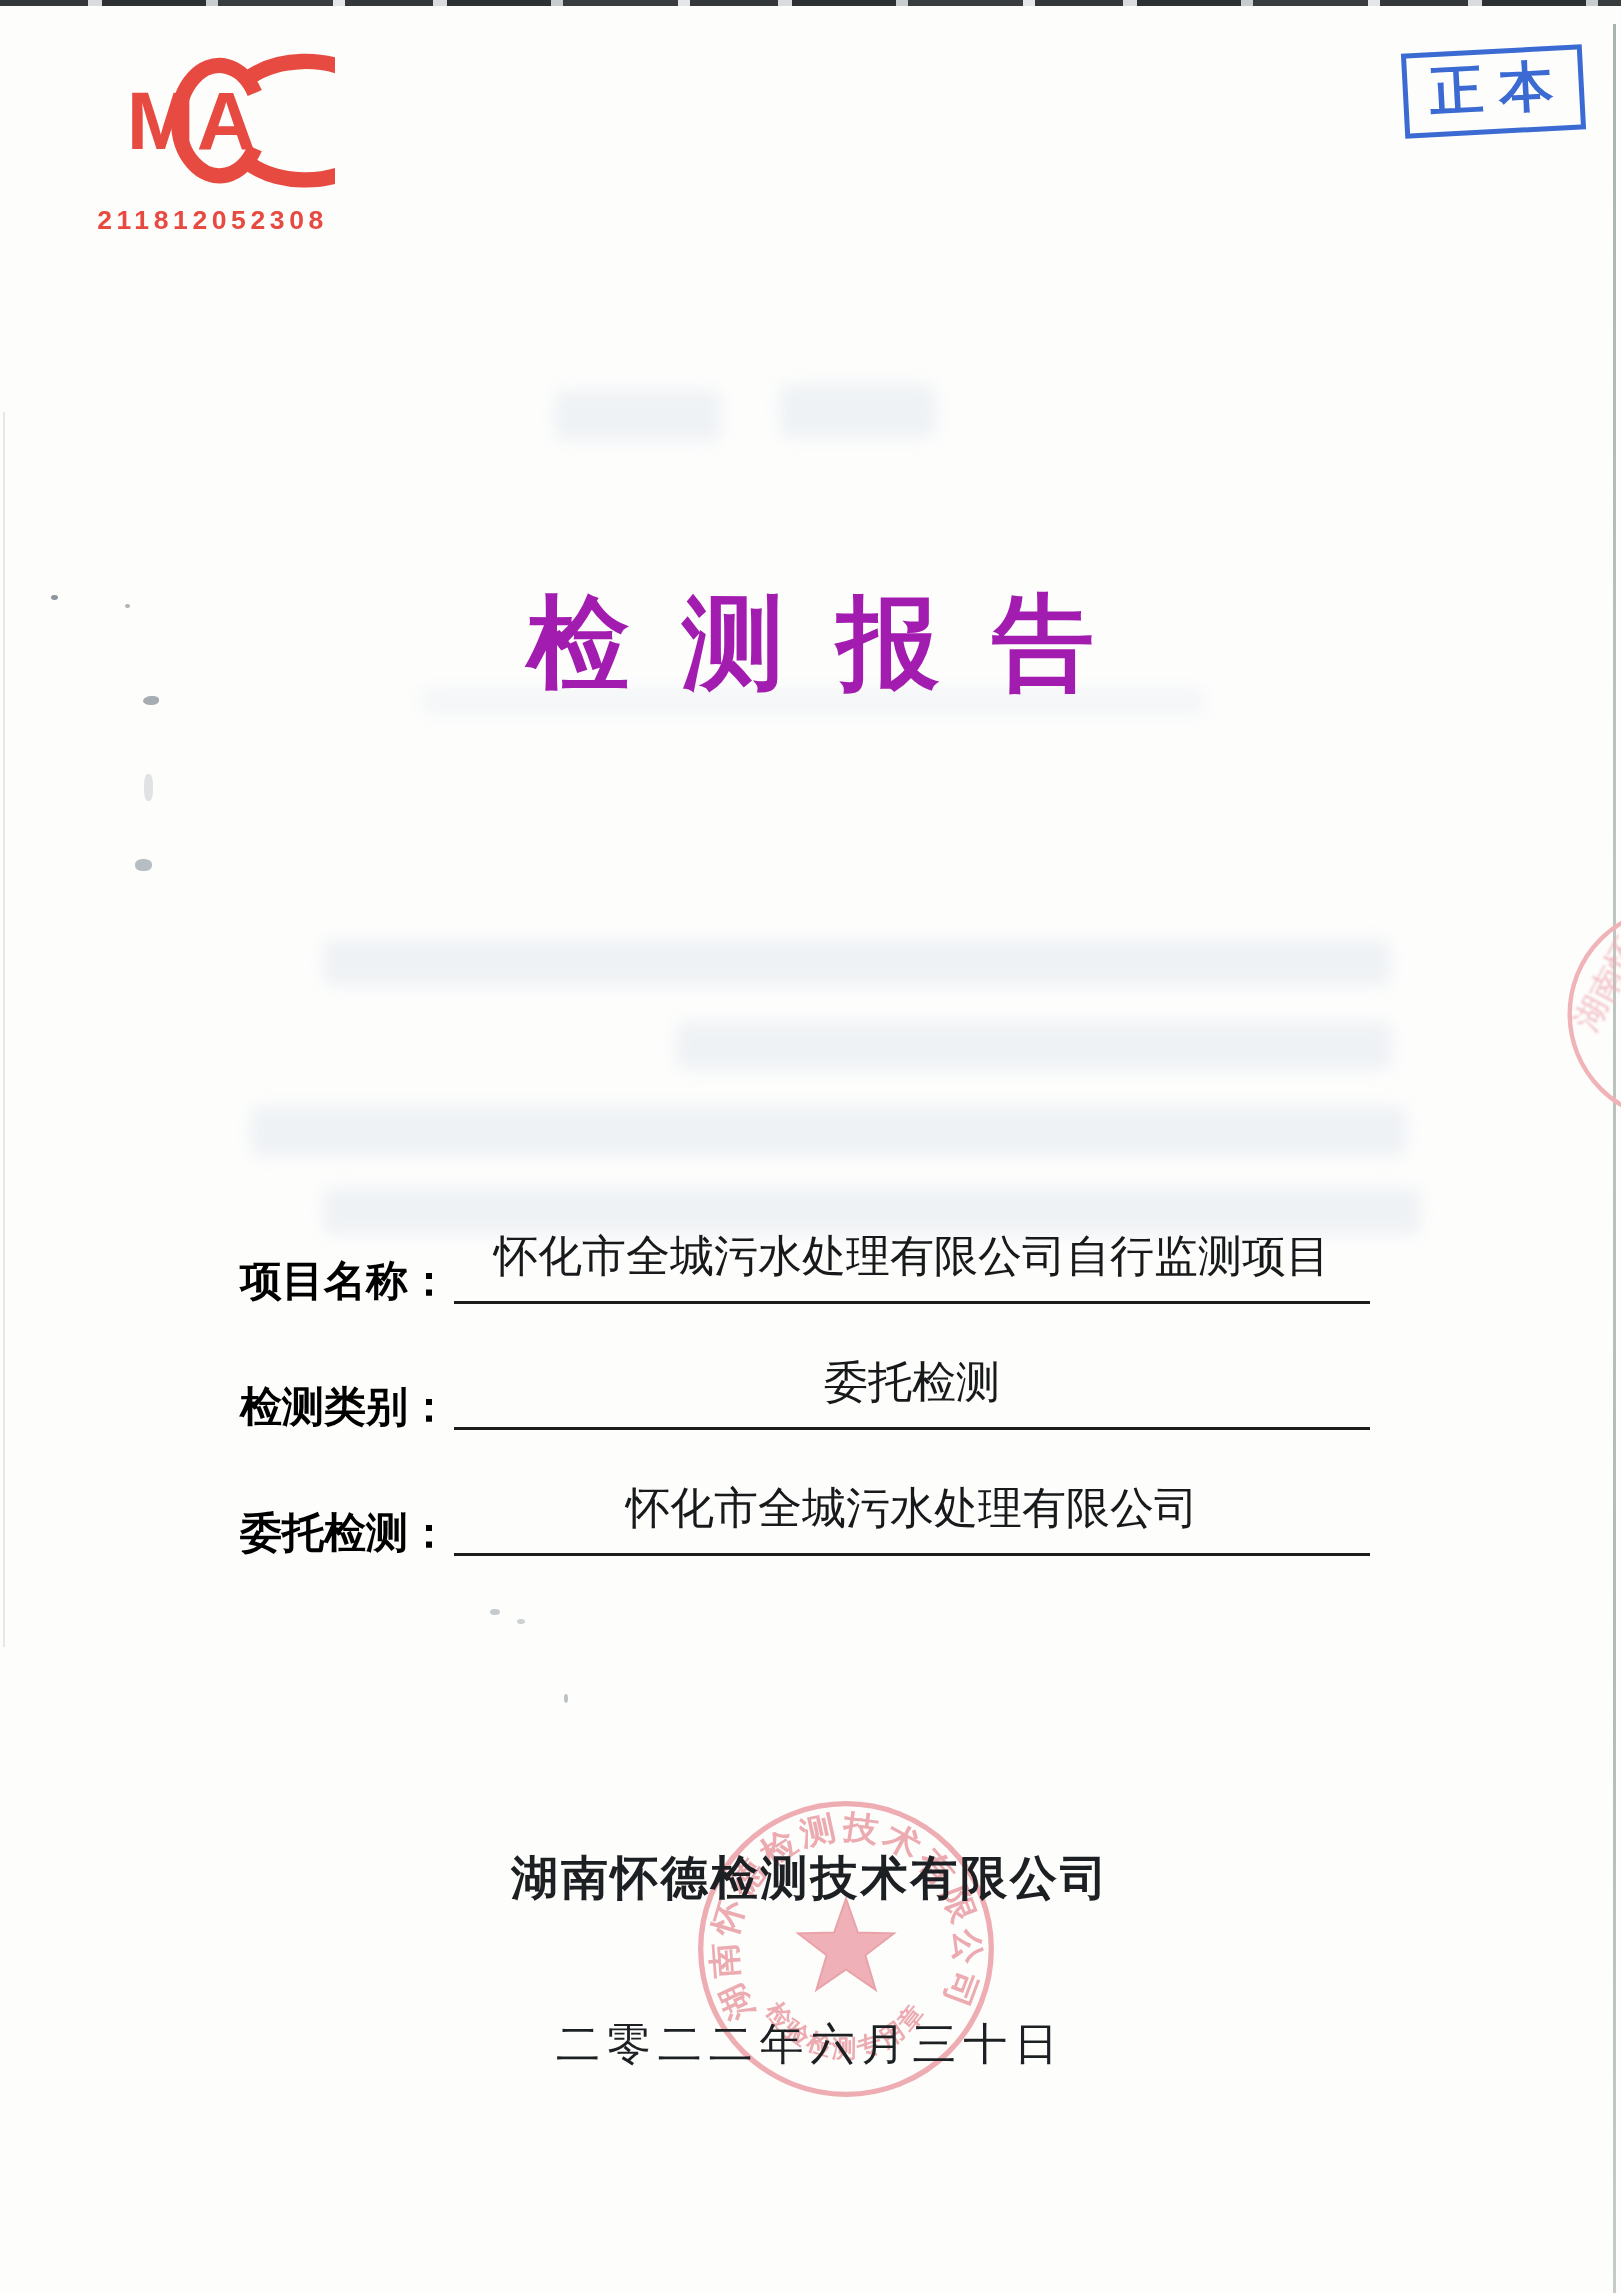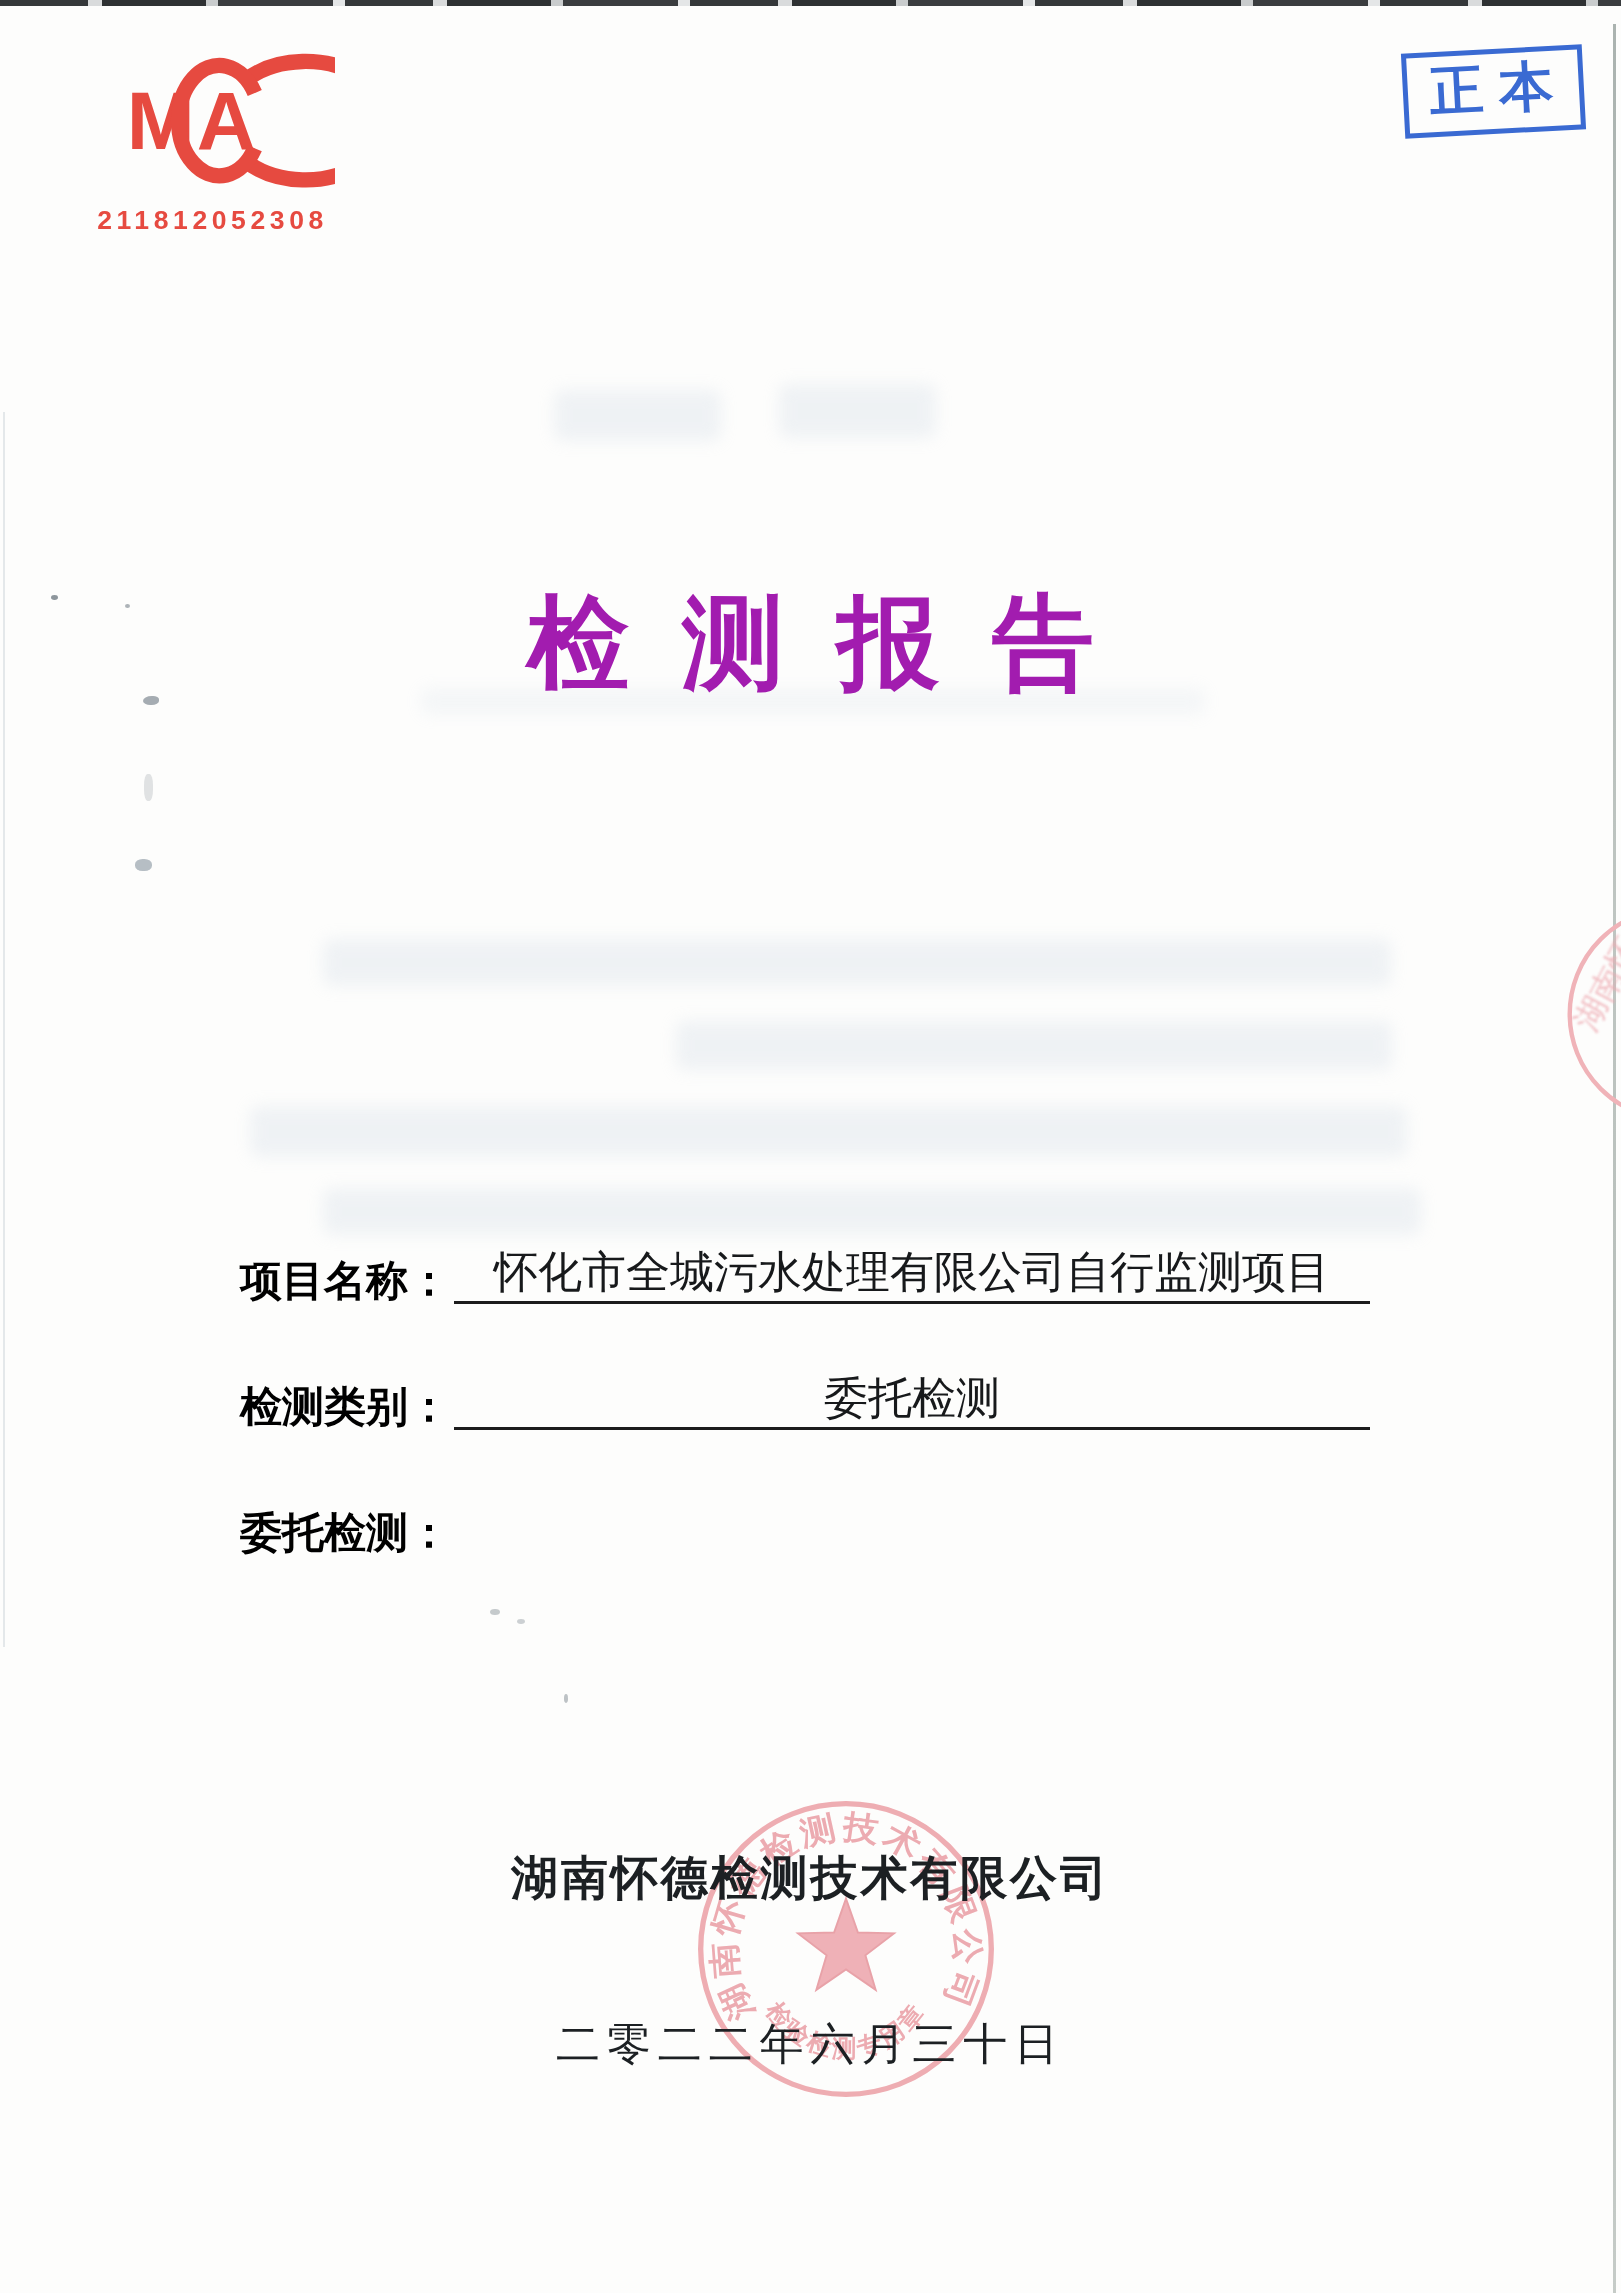--- a/index.html
+++ b/index.html
@@ -67,21 +67,21 @@
   .flabel{
     flex:0 0 214px;
     font-family:"Liberation Sans", sans-serif;
     font-weight:700;font-size:42px;color:#000000;line-height:1.1;
     white-space:nowrap;
   }
   .fvalue{
     flex:1;
     border-bottom:3.9px solid #1c1c1c;
     text-align:center;font-size:44px;color:#17191b;
-    padding-bottom:2px;line-height:1.15;white-space:nowrap;
+    padding-bottom:18px;line-height:1.15;white-space:nowrap;
   }
   
   .company{
     position:absolute;left:0;top:1847px;width:1621px;z-index:3;
     text-align:center;font-size:47px;font-weight:600;letter-spacing:2.9px;color:#1c2023;
   }
   .date{
     position:absolute;left:0;top:2015px;width:1621px;z-index:3;
     text-align:center;font-size:44px;letter-spacing:6.9px;color:#1c2023;
   }
@@ -144,20 +144,21 @@
     <div class="frow">
       <div class="flabel">项目名称：</div>
       <div class="fvalue">怀化市全城污水处理有限公司自行监测项目</div>
     </div>
     <div class="frow">
       <div class="flabel">检测类别：</div>
       <div class="fvalue">委托检测</div>
     </div>
     <div class="frow">
       <div class="flabel">委托检测：</div>
+      <div class="fvalue">怀化市全城污水处理有限公司</div>
     </div>
   </div>
 
   <div class="company">湖南怀德检测技术有限公司</div>
   <div class="date">二零二二年六月三十日</div>
 
   <div class="seal">
     <svg viewBox="0 0 320 320" width="310" height="310">
       <defs>
         <path id="sealArcTop" d="M 66.6 225.4 A 114 114 0 1 1 253.4 225.4" fill="none"></path>

